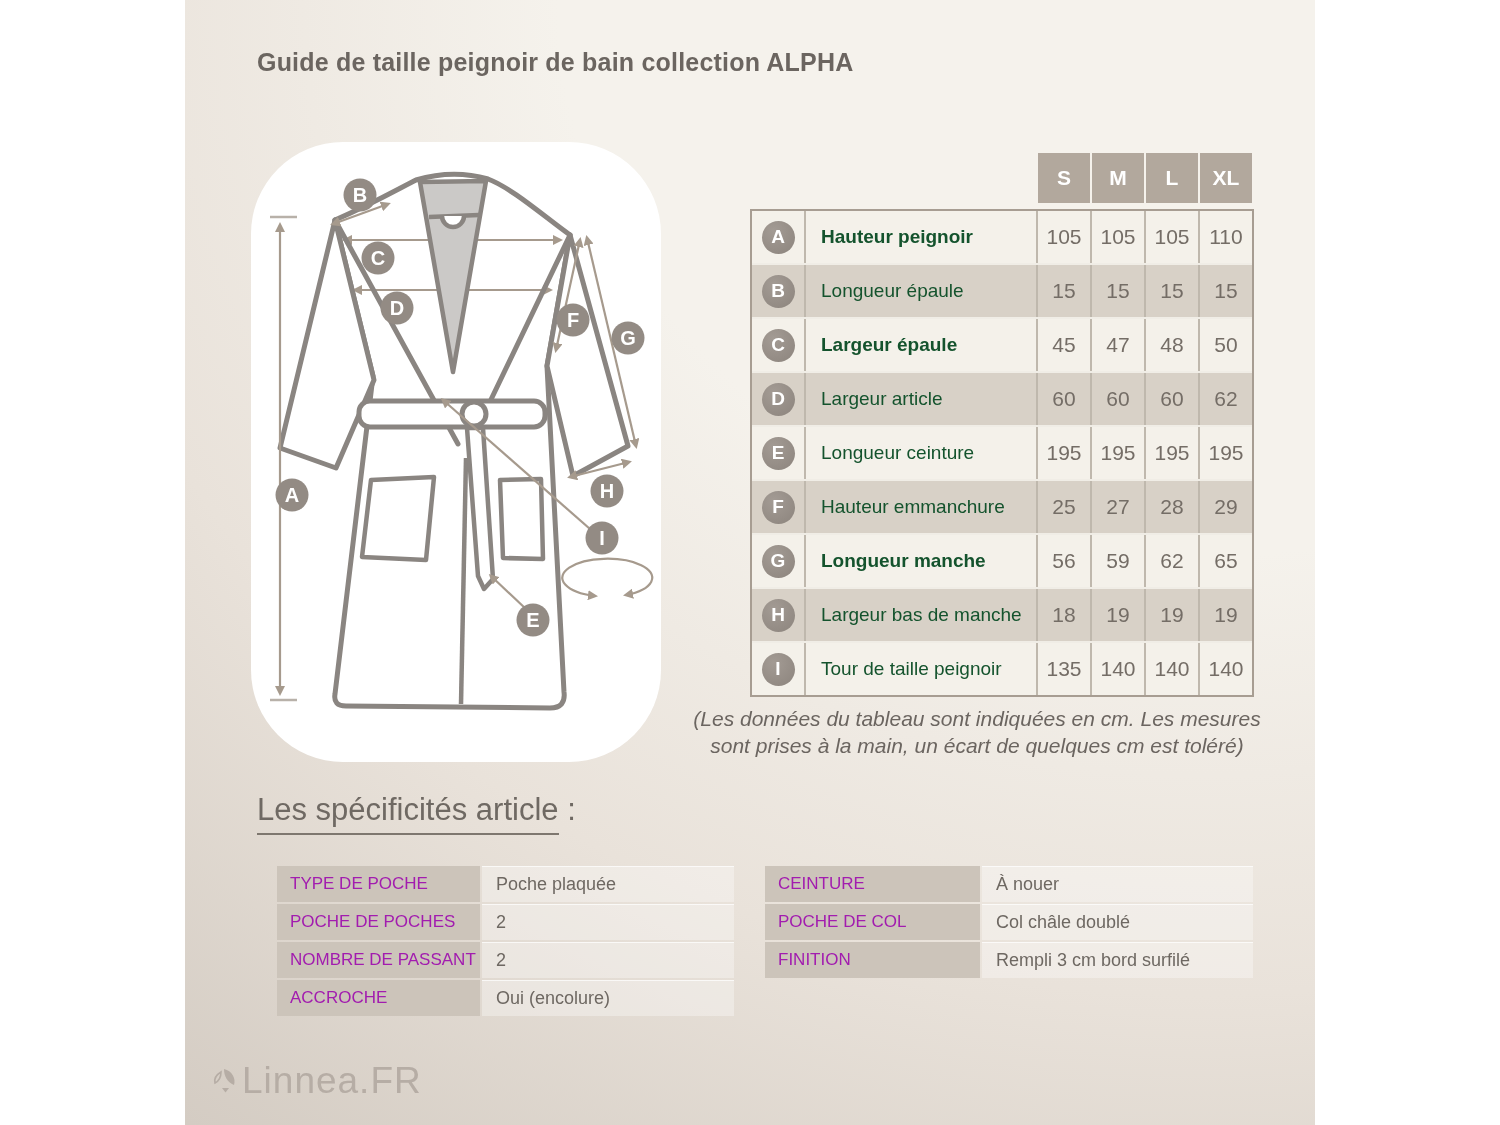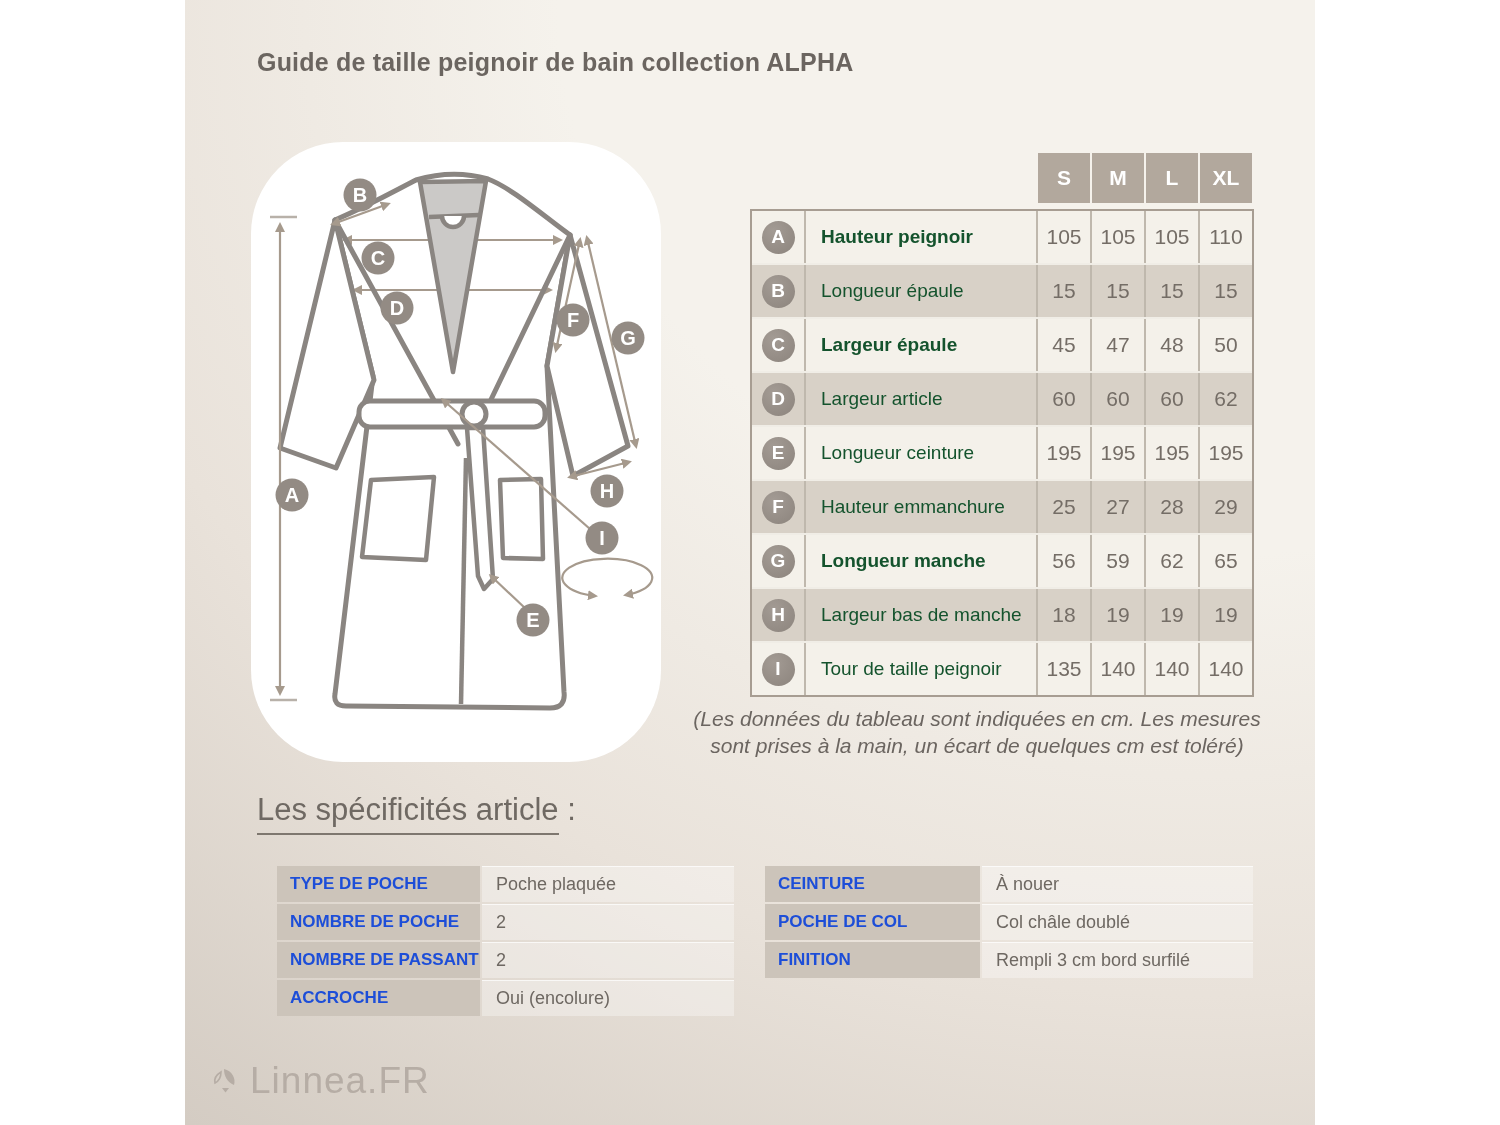--- a/index.html
+++ b/index.html
@@ -33,28 +33,28 @@
   .note{position:absolute;left:503px;top:705px;width:578px;text-align:center;font-style:italic;
     font-size:21px;line-height:27px;color:#6b6560;}
 
   .spec-heading{position:absolute;left:72px;top:792px;font-size:31px;color:#6f6963;}
   .spec-heading .u{border-bottom:2px solid #7e776f;padding-bottom:6px;}
 
   .spec-table{position:absolute;top:866px;}
   .spec-left{left:92px;width:457px;}
   .spec-right{left:580px;width:488px;}
   .spec-row{display:flex;gap:2px;height:36px;margin-bottom:2px;}
-  .spec-label{flex:none;box-sizing:border-box;background:#ccc4ba;font-weight:700;font-size:17px;color:#1d4ed8;
+  .spec-label{flex:none;box-sizing:border-box;background:#ccc4ba;font-weight:400;font-size:17px;color:#a21caf;
     display:flex;align-items:center;padding-left:13px;}
   .spec-left .spec-label{width:203px;}
   .spec-right .spec-label{width:215px;}
   .spec-value{flex:1;background:rgba(255,255,255,.33);border-top:1px solid rgba(255,255,255,.7);
     display:flex;align-items:center;padding-left:14px;font-size:18px;color:#6e6862;}
 
-  .logo{position:absolute;left:23px;top:1060px;display:flex;align-items:center;gap:8px;}
+  .logo{position:absolute;left:23px;top:1060px;display:flex;align-items:center;}
   .logo-text{font-size:37px;color:#b6ada5;letter-spacing:1px;}
 </style>
 </head>
 <body>
 
 <div class="page">
   <div class="content">
 
     <h1 class="title">Guide de taille peignoir de bain collection ALPHA</h1>
 
@@ -247,21 +247,21 @@
     <div class="spec-heading">
       <span class="u">Les spécificités article</span><span> :</span>
     </div>
 
     <div class="spec-table spec-left" id="specLeft">
         <div class="spec-row">
           <div class="spec-label">TYPE DE POCHE</div>
           <div class="spec-value">Poche plaquée</div>
         </div>
         <div class="spec-row">
-          <div class="spec-label">NOMBRE DE POCHE</div>
+          <div class="spec-label">POCHE DE POCHES</div>
           <div class="spec-value">2</div>
         </div>
         <div class="spec-row">
           <div class="spec-label">NOMBRE DE PASSANT</div>
           <div class="spec-value">2</div>
         </div>
         <div class="spec-row">
           <div class="spec-label">ACCROCHE</div>
           <div class="spec-value">Oui (encolure)</div>
         </div>

